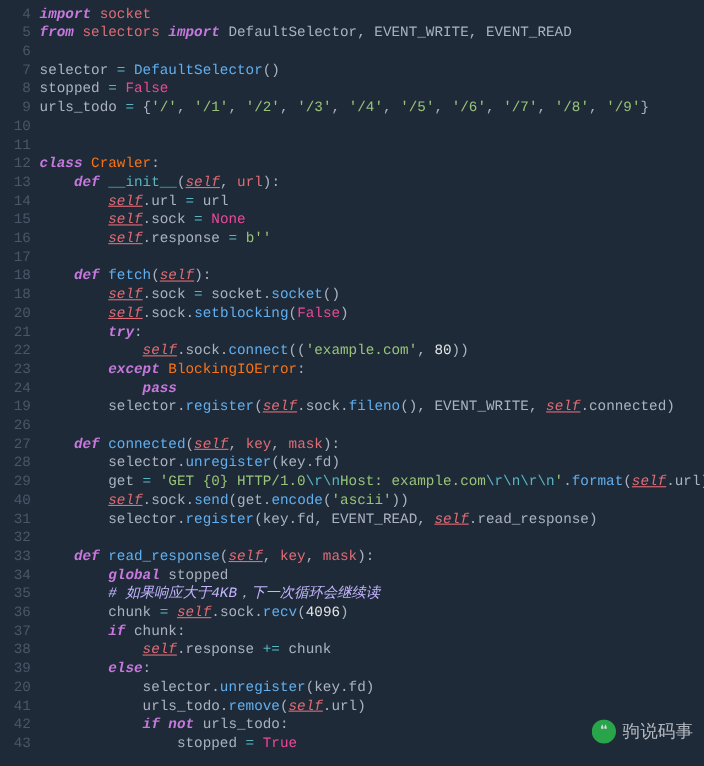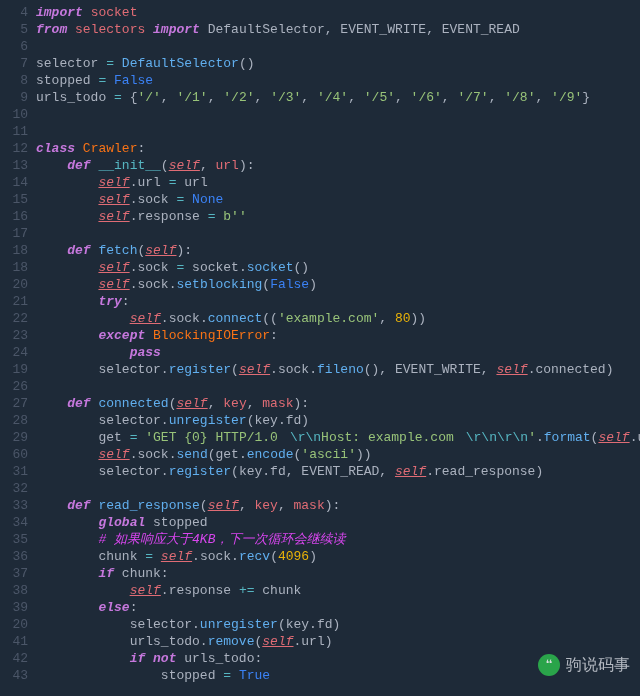--- a/index.html
+++ b/index.html
@@ -31,28 +31,28 @@
   .line {
     height: 17px;
     line-height: 17px;
   }
   .kw   { color: #c678dd; font-style: italic; font-weight: bold; }  
   .mod  { color: #e06c75; }  
   .fn   { color: #61afef; }  
   .self { color: #e06c75; font-style: italic; text-decoration: underline; }
   .cls  { color: #f97316; }  
   .str  { color: #98c379; }  
-  .num  { color: #eab308; }  
-  .bool { color: #3b82f6; }  
+  .num  { color: #e5e5e5; }  
+  .bool { color: #ec4899; }  
   .op   { color: #56b6c2; }  
   .id   { color: #abb2bf; }
   .var  { color: #e06c75; }
   .mag  { color: #56b6c2; }  
-  .cmt  { color: #d946ef; font-style: italic; }
-  .esc  { color: #56b6c2; margin-left: 12px; }  
+  .cmt  { color: #c4b5fd; font-style: italic; }
+  .esc  { color: #56b6c2; }  
   .pun  { color: #abb2bf; }
   .watermark {
     position: fixed;
     right: 10px;
     bottom: 20px;
     display: flex;
     align-items: center;
     gap: 6px;
     opacity: 0.85;
   }
@@ -98,21 +98,21 @@
       <div class="line">20</div>
       <div class="line">21</div>
       <div class="line">22</div>
       <div class="line">23</div>
       <div class="line">24</div>
       <div class="line">19</div>
       <div class="line">26</div>
       <div class="line">27</div>
       <div class="line">28</div>
       <div class="line">29</div>
-      <div class="line">60</div>
+      <div class="line">40</div>
       <div class="line">31</div>
       <div class="line">32</div>
       <div class="line">33</div>
       <div class="line">34</div>
       <div class="line">35</div>
       <div class="line">36</div>
       <div class="line">37</div>
       <div class="line">38</div>
       <div class="line">39</div>
       <div class="line">20</div>

